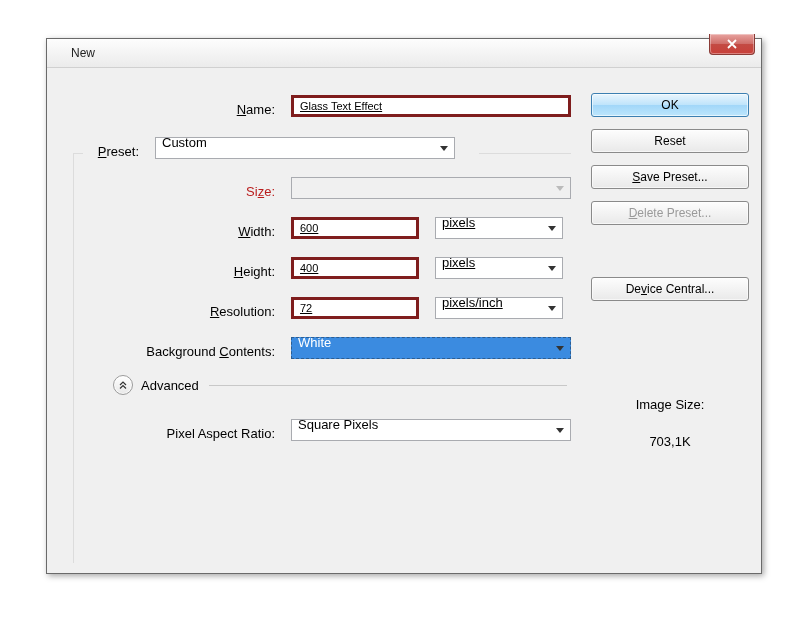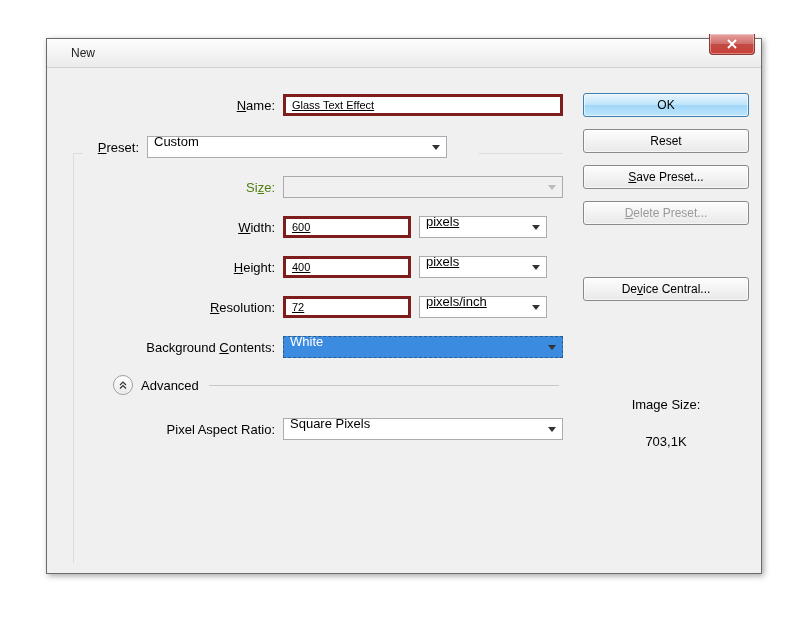--- a/index.html
+++ b/index.html
@@ -102,31 +102,32 @@
   }
   .image-size-val {
     margin-top: 10px;
     text-align: center;
     font-size: 13px;
   }
 
   
   .row {
     display: flex;
-    align-items: center;
+    align-items: flex-end;
     height: 24px;
     margin-bottom: 16px;
+    gap: 8px;
   }
   .lbl {
     width: 216px;
     text-align: right;
     padding-right: 8px;
     font-size: 13px;
   }
-  .lbl.dim { color: #4d7c0f; }
+  .lbl.dim { color: #b91c1c; }
   .lbl .u { text-decoration: underline; }
 
   .text-input {
     height: 22px;
     background: #fff;
     border: 3px solid #7f1d1d;
     box-sizing: border-box;
     font: inherit;
     font-size: 11px;
     padding: 0 6px;

